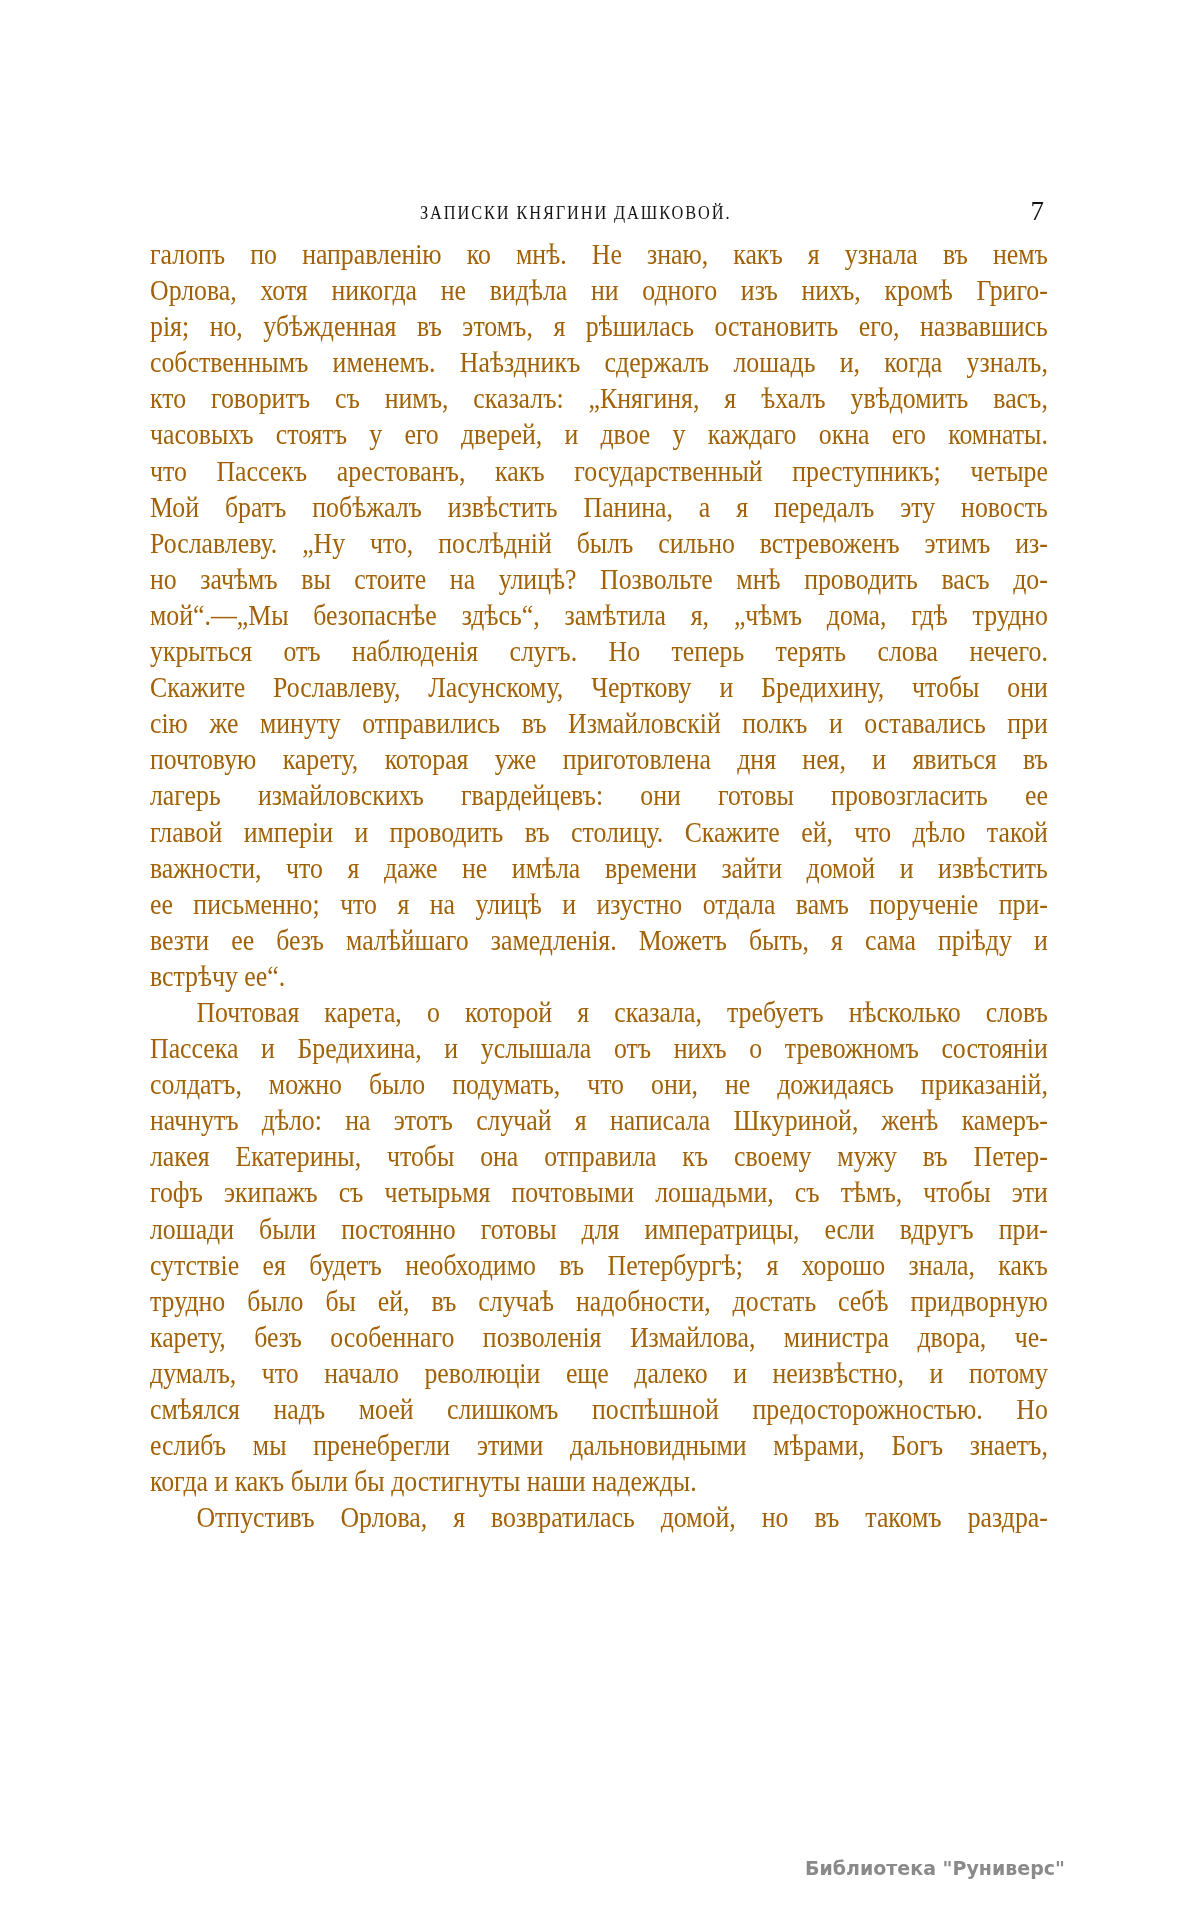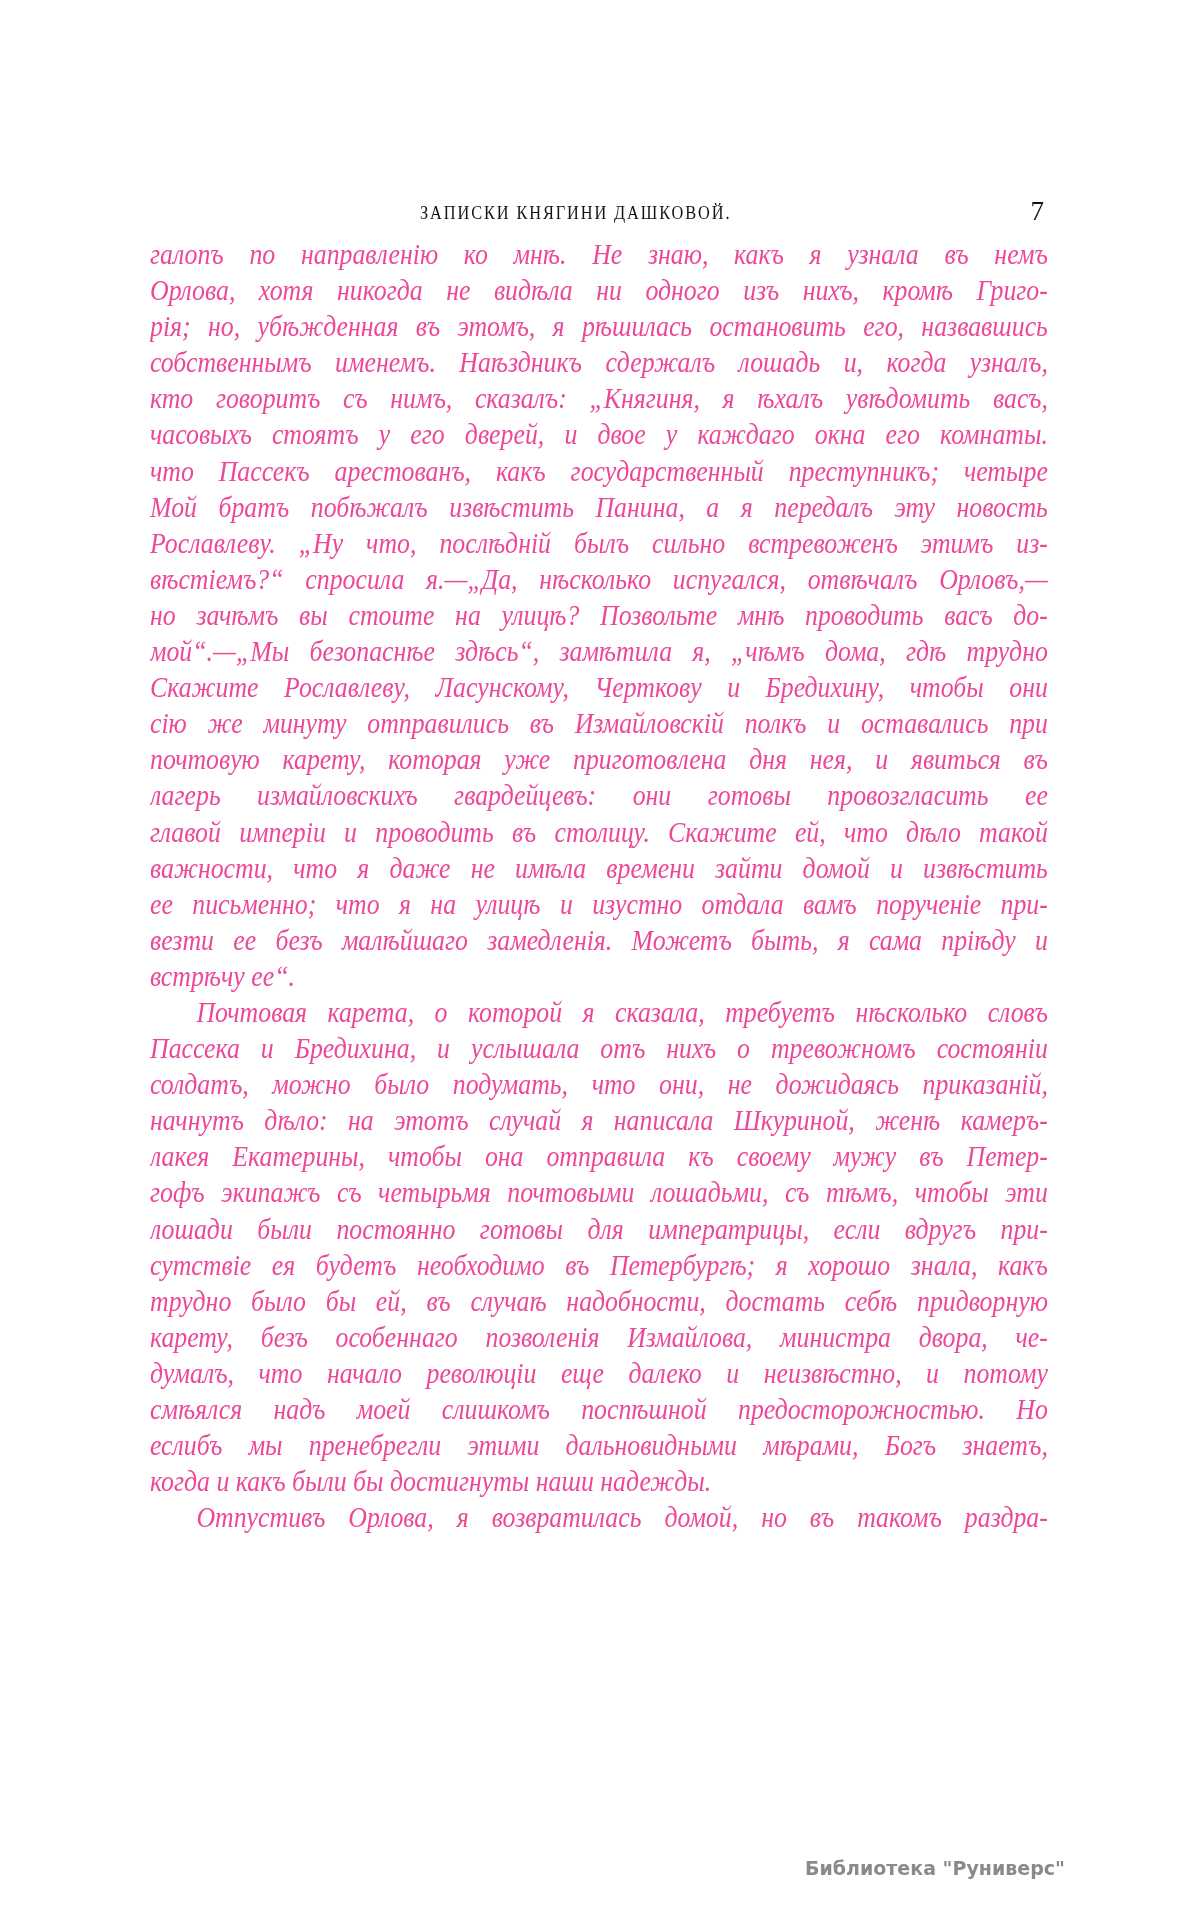--- a/index.html
+++ b/index.html
@@ -15,22 +15,21 @@
     font-size: 19px; letter-spacing: 2.2px; text-transform: uppercase;
     transform: scaleX(0.86); transform-origin: left top;
   }
   .page-number {
     position: absolute; right: 4px; top: -2px;
     font-size: 27px;
   }
   .body-text {
     position: absolute; left: 150px; top: 236px; width: 898px;
     font-family: "Liberation Serif", "DejaVu Serif", serif;
-    color: #ec4899;
-    font-style: italic;
+    color: #a16207;
   }
   .line {
     position: relative; height: 36.1px; line-height: 36.1px;
     font-size: 30px; white-space: nowrap; overflow: visible;
   }
   .line .inner {
     display: block;
     width: 1044px;
     transform: scaleX(0.86); transform-origin: left top;
     text-align: justify; text-align-last: justify;
@@ -76,27 +75,27 @@
       <div class="line">
         <span class="inner">что Пассекъ арестованъ, какъ государственный преступникъ; четыре</span>
       </div>
       <div class="line">
         <span class="inner">Мой братъ побѣжалъ извѣстить Панина, а я передалъ эту новость</span>
       </div>
       <div class="line">
         <span class="inner">Рославлеву. „Ну что, послѣдній былъ сильно встревоженъ этимъ из-</span>
       </div>
       <div class="line">
-        <span class="inner">вѣстіемъ?“ спросила я.—„Да, нѣсколько испугался, отвѣчалъ Орловъ,—</span>
-      </div>
-      <div class="line">
         <span class="inner">но зачѣмъ вы стоите на улицѣ? Позвольте мнѣ проводить васъ до-</span>
       </div>
       <div class="line">
         <span class="inner">мой“.—„Мы безопаснѣе здѣсь“, замѣтила я, „чѣмъ дома, гдѣ трудно</span>
+      </div>
+      <div class="line">
+        <span class="inner">укрыться отъ наблюденія слугъ. Но теперь терять слова нечего.</span>
       </div>
       <div class="line">
         <span class="inner">Скажите Рославлеву, Ласунскому, Черткову и Бредихину, чтобы они</span>
       </div>
       <div class="line">
         <span class="inner">сію же минуту отправились въ Измайловскій полкъ и оставались при</span>
       </div>
       <div class="line">
         <span class="inner">почтовую карету, которая уже приготовлена дня нея, и явиться въ</span>
       </div>

